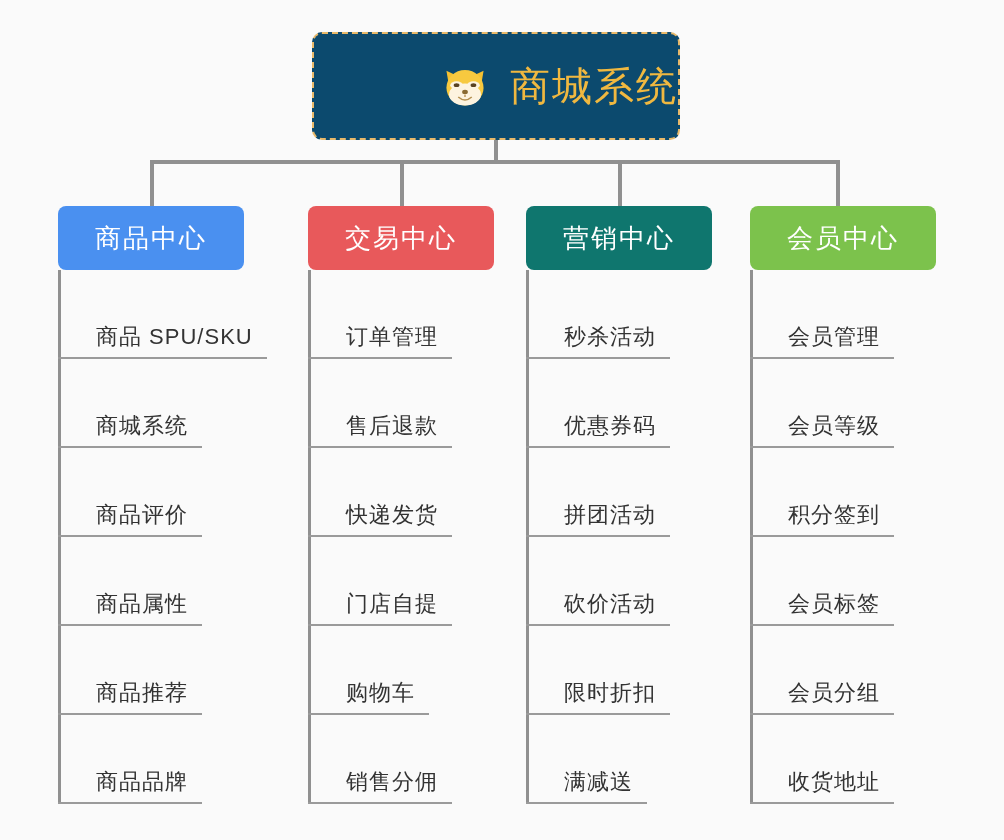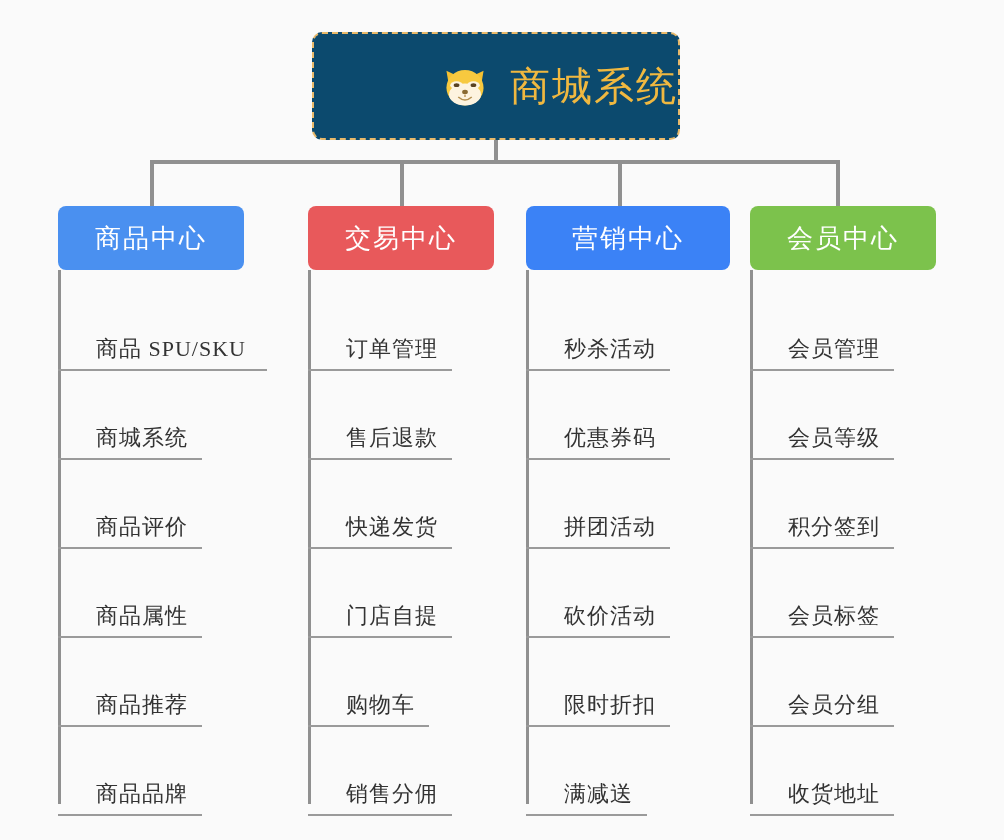--- a/index.html
+++ b/index.html
@@ -88,21 +88,21 @@
     color: #ffffff;
     font-size: 26px;
     letter-spacing: 2px;
     white-space: nowrap;
   }
 
   
   .children {
     position: relative;
     margin-top: 0;
-    padding-top: 12px;
+    padding-top: 0;
   }
   .trunk {
     position: absolute;
     left: 0px;
     top: 0px;
     width: 3px;
     background: #909090;
   }
   .child-item {
     position: relative;
@@ -156,21 +156,21 @@
     <span class="root-title">商城系统</span>
   </div>
 
   <div class="conn conn-stem"></div>
   <div class="conn conn-bus"></div>
   <div class="conn conn-drop" style="left:150px;"></div>
   <div class="conn conn-drop" style="left:400px;"></div>
   <div class="conn conn-drop" style="left:618px;"></div>
   <div class="conn conn-drop" style="left:836px;"></div>
 
-  <div class="column" id="col-0" style="left:58px; width:186px;font-family:Liberation Serif, serif;">
+  <div class="column" id="col-0" style="left:58px; width:186px;">
     <div class="cat-header" style="background: rgb(74, 144, 240); width: 186px;">
       <span>商品中心</span>
     </div>
     <div class="children">
       <div class="trunk" style="height: 534px;"></div>
       <div class="child-item">
         <div class="child-underline" style="width: 209px;"></div>
         <span class="child-label">商品 SPU/SKU</span>
       </div>
       <div class="child-item">
@@ -223,21 +223,21 @@
         <span class="child-label">购物车</span>
       </div>
       <div class="child-item">
         <div class="child-underline" style="width: 144px;"></div>
         <span class="child-label">销售分佣</span>
       </div>
     </div>
   </div>
 
   <div class="column" id="col-2" style="left:526px; width:186px;">
-    <div class="cat-header" style="background: #3b82f6; width: 204px;">
+    <div class="cat-header" style="background: #0f766e; width: 186px;">
       <span>营销中心</span>
     </div>
     <div class="children">
       <div class="trunk" style="height: 534px;"></div>
       <div class="child-item">
         <div class="child-underline" style="width: 144px;"></div>
         <span class="child-label">秒杀活动</span>
       </div>
       <div class="child-item">
         <div class="child-underline" style="width: 144px;"></div>

